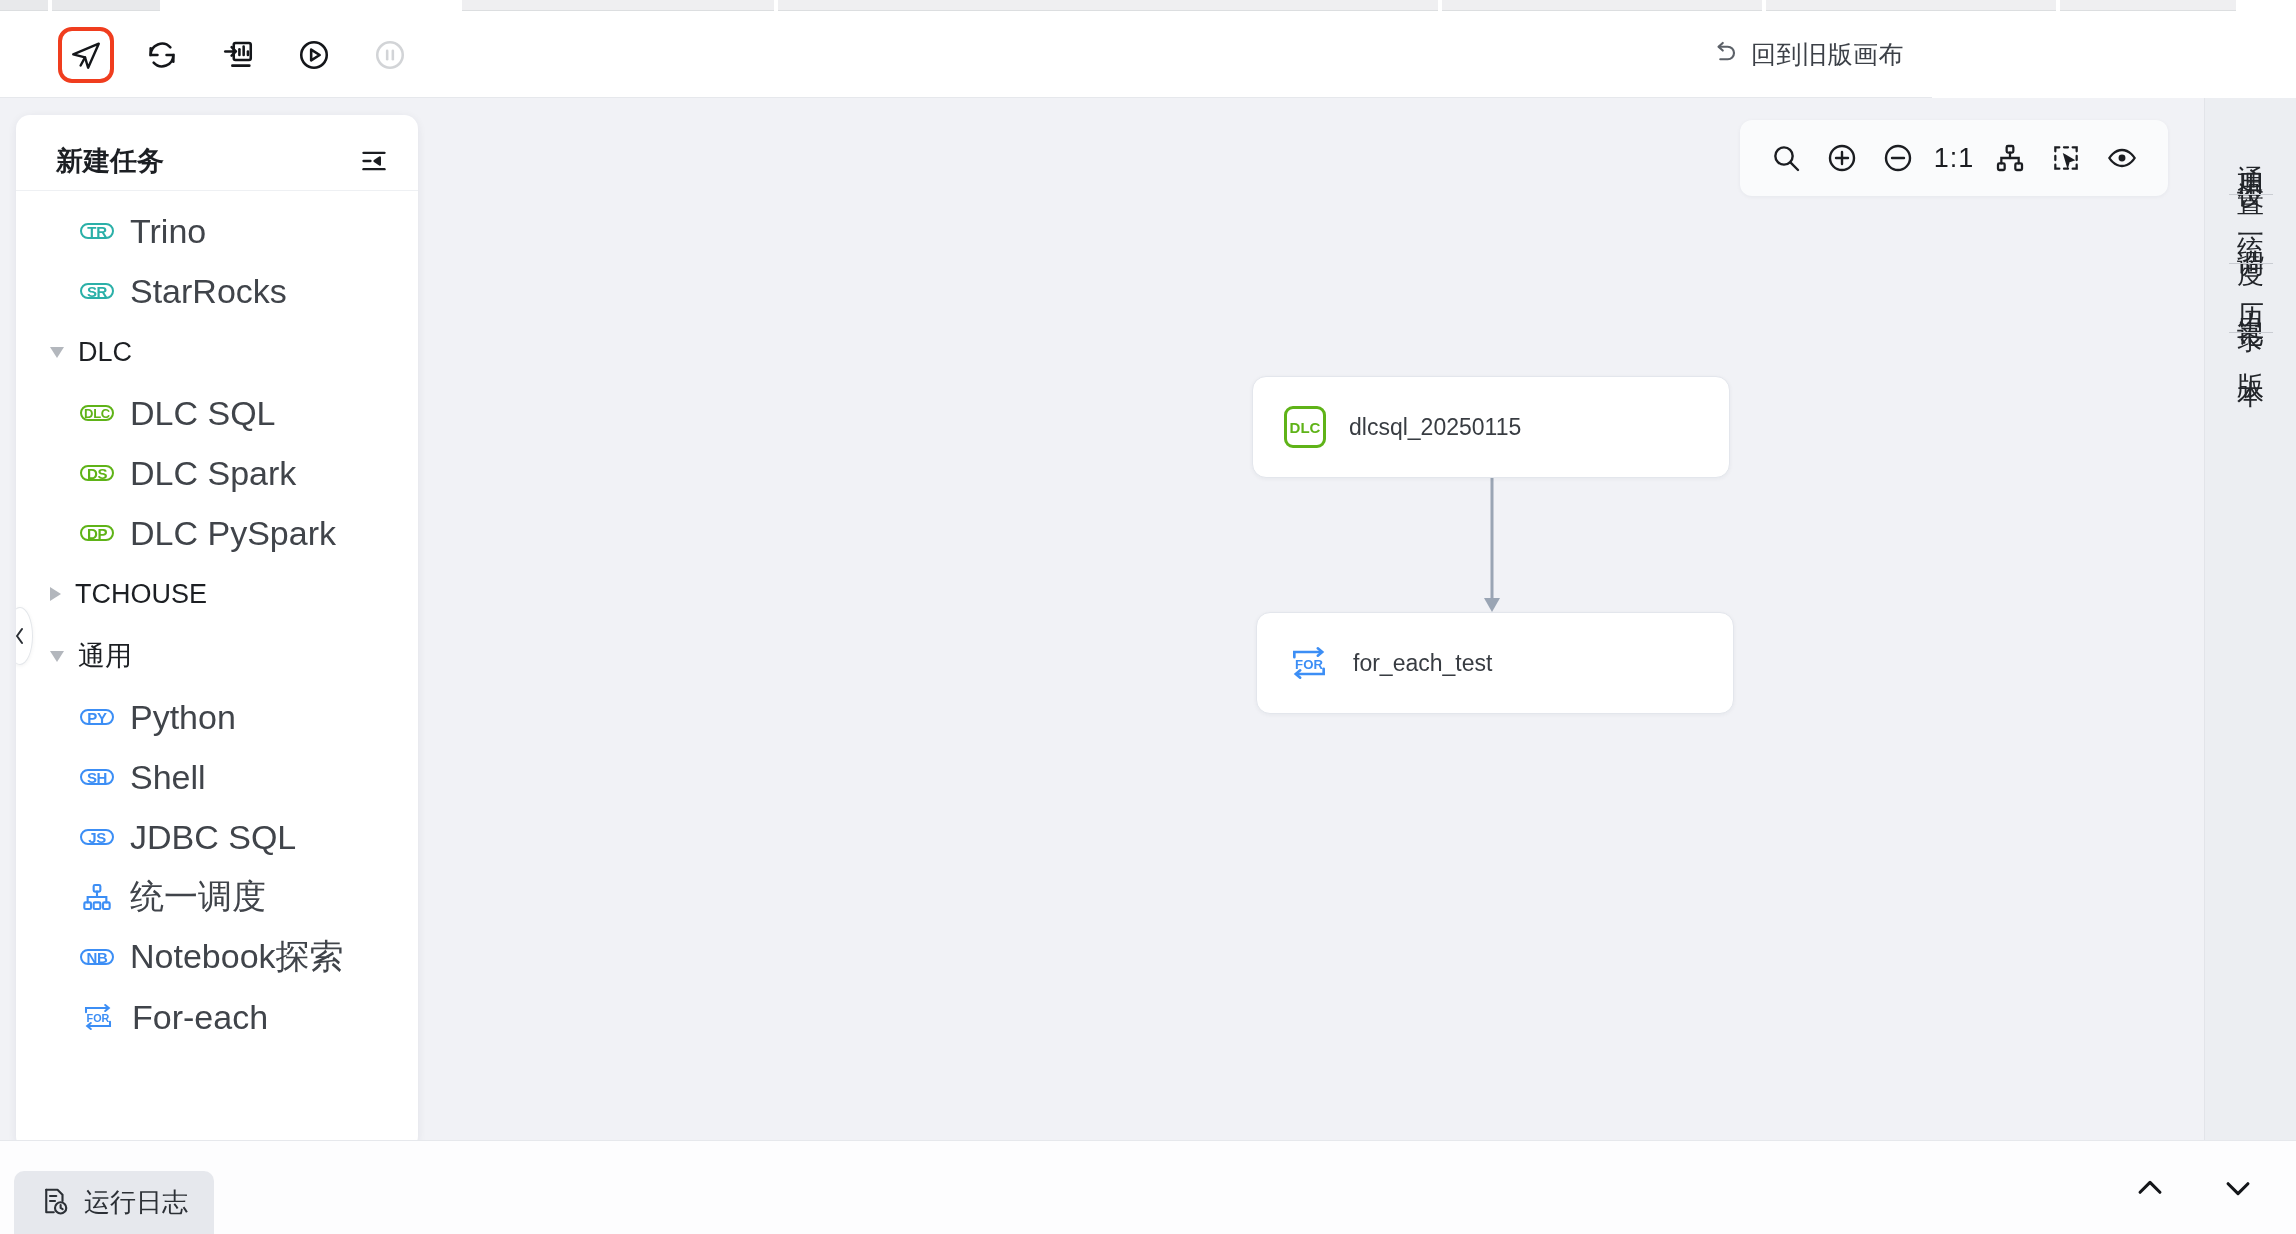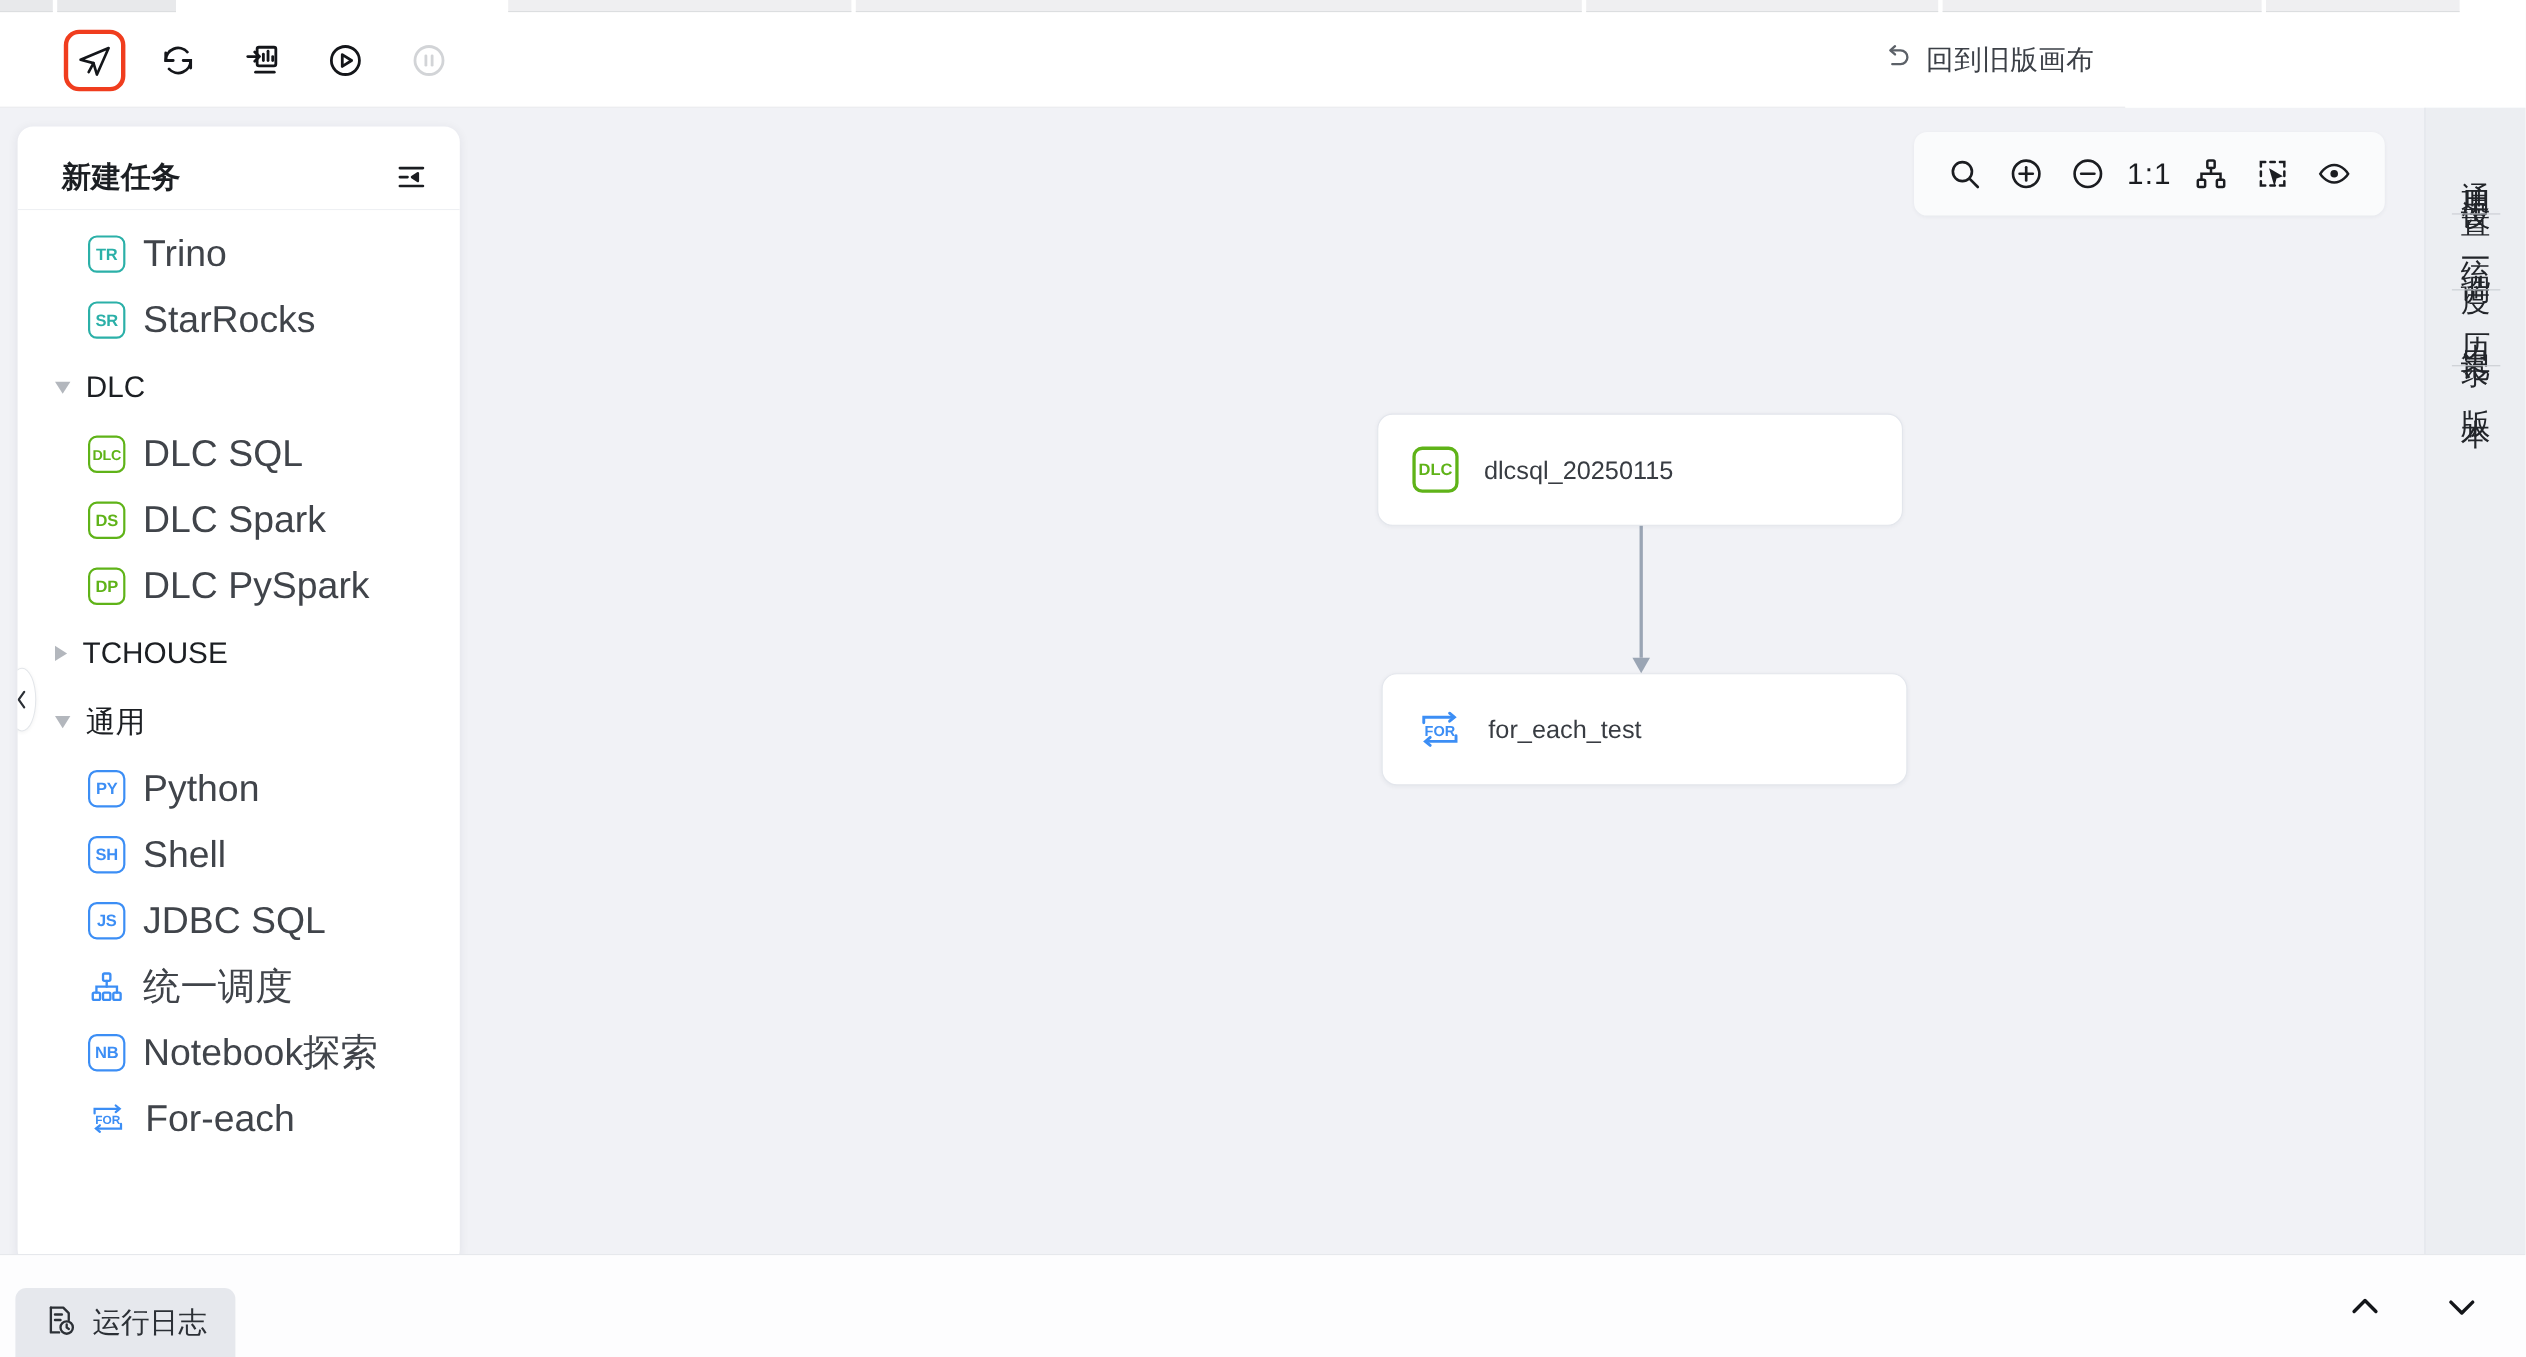--- a/index.html
+++ b/index.html
@@ -52,21 +52,21 @@
 
   .grp { display: flex; align-items: center; gap: 14px; height: 62px; padding-left: 34px; cursor: pointer; }
   .grp .tri { width: 0; height: 0; }
   .tri.closed { border-left: 11px solid #b3b7bd; border-top: 7px solid transparent; border-bottom: 7px solid transparent; }
   .tri.open { border-top: 11px solid #b3b7bd; border-left: 7px solid transparent; border-right: 7px solid transparent; }
   .grp .gname { font-size: 27px; color: #1c1f23; }
 
   .item { display: flex; align-items: center; gap: 16px; height: 60px; padding-left: 64px; cursor: pointer; }
   .item .iname { font-size: 34px; color: #40444a; }
   .badge {
-    width: 34px; height: 34px; border-radius: 8px; border: 2.5px solid #2bb0a8;
+    width: 34px; height: 16px; border-radius: 8px; border: 2.5px solid #2bb0a8;
     color: #2bb0a8; font-size: 15px; font-weight: bold; letter-spacing: -.3px;
     display: flex; align-items: center; justify-content: center; flex: 0 0 auto;
   }
   .badge.green { border-color: #5fb318; color: #5fb318; }
   .badge.blue { border-color: #3c8ef5; color: #3c8ef5; }
 
   .side-handle {
     position: absolute; left: -9px; top: 492px; width: 26px; height: 58px;
     background: #ffffff; border: 1px solid #e3e6ea; border-radius: 50%;
     display: flex; align-items: center; justify-content: center; cursor: pointer;

